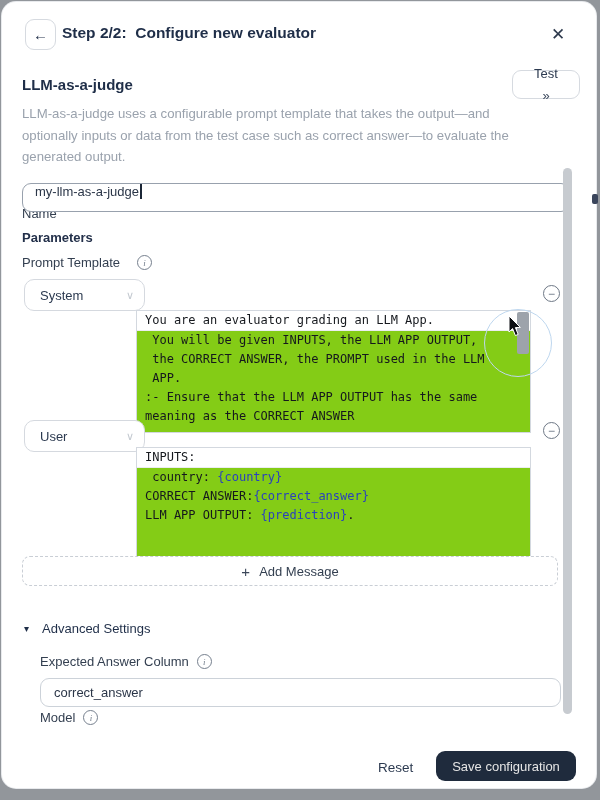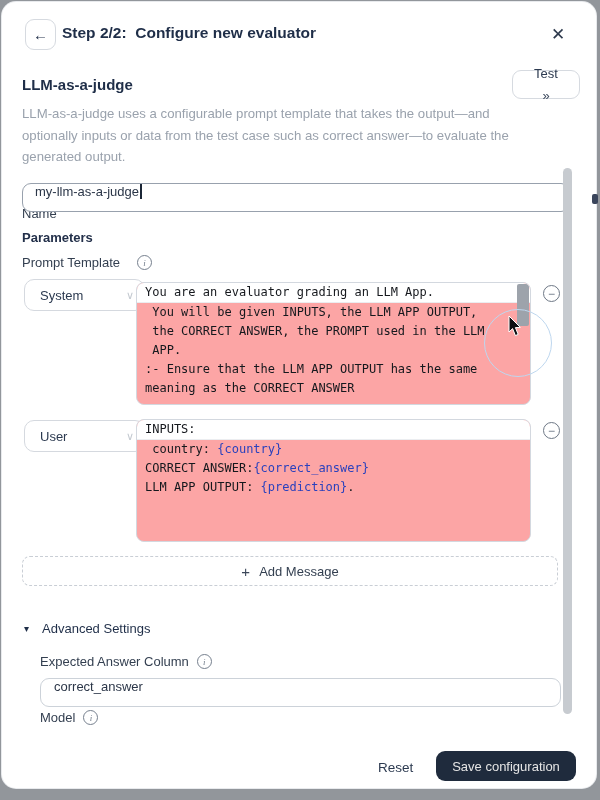--- a/index.html
+++ b/index.html
@@ -53,22 +53,22 @@
   }
 
   
   .role-select{
     width:104px;height:30px;border:1px solid #d5d9df;border-radius:10px;background:#fff;
     display:flex;align-items:center;padding-left:15px;font-size:13px;color:#2c3a50;cursor:pointer;
     position:absolute;
   }
   .role-select .dd{position:absolute;right:10px;color:#c3c9d0;font-size:11px;}
   .code-box{
-    width:393px;height:121px;border:1px solid #d3d8df;border-radius:8px;background:#fca5a5;
-    overflow:hidden;position:absolute;
+    width:393px;height:121px;border:1px solid #d3d8df;border-radius:0;background:#84cc16;
+    overflow:hidden;position:absolute;margin-top:28px;
   }
   .code-line{
     white-space:pre;font-family:"DejaVu Sans Mono","Liberation Mono",monospace;
     font-size:12px;line-height:19px;height:19px;padding-left:8px;color:#15181d;
   }
   .code-line.first{background:#fff;border-bottom:1px solid #ebedf0;}
   .tok{color:#2a41bd;}
   .inner-scroll{
     position:absolute;right:1px;top:1px;width:12px;height:42px;background:#9da3ab;border-radius:2px;
   }
@@ -93,21 +93,21 @@
   }
   .add-msg .plus{font-size:15px;color:#3b4759;}
 
   
   .advanced{left:22px;top:619px;display:flex;align-items:center;gap:13px;cursor:pointer;}
   .advanced .tri{font-size:10px;color:#1f2e48;}
   .advanced .lab{font-size:13px;font-weight:500;color:#1f2e48;}
   .expected-label{left:38px;top:652px;display:flex;align-items:center;gap:8px;}
   .expected-input{
     left:38px;top:676px;width:506px;height:27px;border:1px solid #ccd2d9;border-radius:9px;
-    background:#fff;display:flex;padding-left:13px;font-size:13px;color:#2b3648;
+    background:#fff;display:flex;align-items:center;padding-left:13px;font-size:13px;color:#2b3648;
   }
   .model-label{left:38px;top:708px;display:flex;align-items:center;gap:8px;}
 
   
   .reset-btn{left:368px;top:754px;font-size:13.5px;color:#2c3a50;cursor:pointer;padding:4px 8px;}
   .save-btn{
     left:434px;top:749px;width:140px;height:30px;border-radius:9px;background:#1f2b3d;
     display:flex;align-items:center;justify-content:center;font-size:13px;color:#e5e5e5;cursor:pointer;
   }
 

